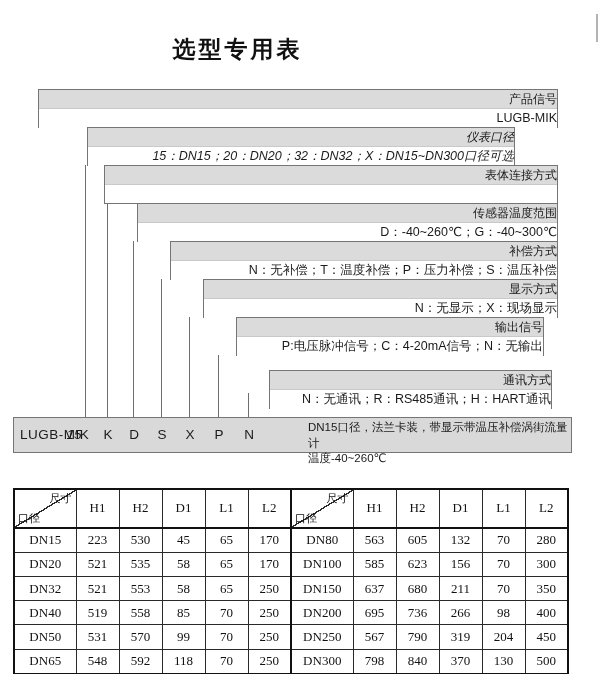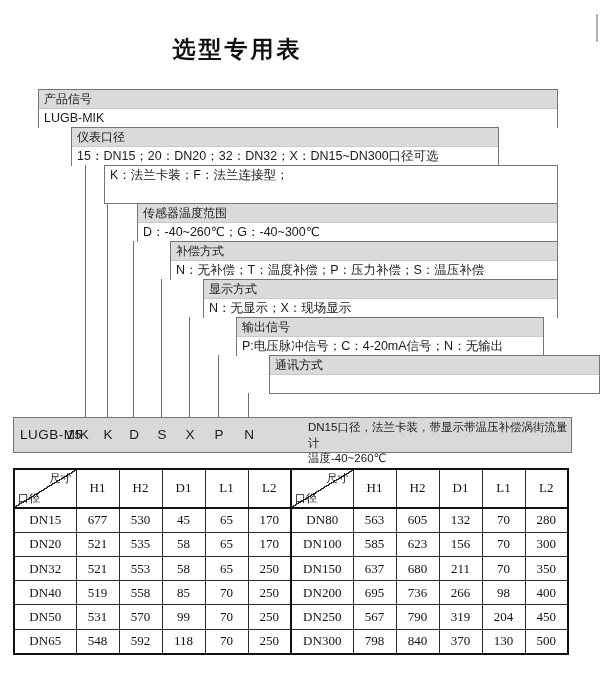--- a/index.html
+++ b/index.html
@@ -11,21 +11,21 @@
   .title{
     position:absolute;top:34px;left:0;width:475px;text-align:center;
     font-size:23px;font-weight:bold;letter-spacing:3px;color:#111;
   }
   .edge-artifact{
     position:absolute;left:596px;top:14px;width:2px;height:28px;background:#b3b3b3;
   }
   
   .level{
     position:absolute;box-sizing:border-box;height:39px;
-    border:1px solid #757575;background:#fff;
+    border:1px solid #757575;background:#fff;text-align:right;
   }
   .level-h{
     height:18px;line-height:18px;background:#dbdbdb;
     border-bottom:1px solid #c9c9c9;
     font-size:12px;padding-left:5px;white-space:nowrap;overflow:hidden;
   }
   .level-c{
     height:19px;line-height:19px;background:#fff;
     font-size:12.5px;padding-left:5px;white-space:nowrap;overflow:hidden;
   }
@@ -42,21 +42,21 @@
   .code-letter{
     position:absolute;top:0;height:34px;line-height:34px;
     font-size:13.5px;transform:translateX(-50%);
   }
   .code-desc{
     position:absolute;left:294px;top:2px;width:262px;
     font-size:11.5px;line-height:15.5px;
   }
   
   table.dims{
-    position:absolute;left:13px;top:468px;width:555px;height:187px;
+    position:absolute;left:13px;top:488px;width:555px;height:187px;
     border-collapse:collapse;table-layout:fixed;
     font-family:"Liberation Serif","DejaVu Serif",serif;font-size:13px;color:#111;
   }
   table.dims th,table.dims td{
     border:1px solid #2a2a2a;text-align:center;vertical-align:middle;
     font-weight:normal;padding:0;overflow:hidden;
   }
   table.dims{border:2px solid #111;}
   table.dims tr.hdr th{border-bottom:2px solid #111;height:33px;}
   table.dims td{height:21px;}
@@ -76,45 +76,46 @@
 
 <div class="title">选型专用表</div>
 <div class="edge-artifact"></div>
 
 <div>
 
   <div class="level" style="left:38px;top:89px;width:520px;">
     <div class="level-h">产品信号</div>
     <div class="level-c">LUGB-MIK</div>
   </div>
-  <div class="level" style="left:71px;top:127px;width:428px;">
+  <div class="level" style="left:87px;top:127px;width:428px;font-style:italic;">
     <div class="level-h">仪表口径</div>
     <div class="level-c">15：DN15；20：DN20；32：DN32；X：DN15~DN300口径可选</div>
   </div>
   <div class="level" style="left:104px;top:165px;width:454px;">
-    <div class="level-c">K：法兰卡装；F：法兰连接型；</div>
+    <div class="level-h">表体连接方式</div>
   </div>
   <div class="level" style="left:137px;top:203px;width:421px;">
     <div class="level-h">传感器温度范围</div>
     <div class="level-c">D：-40~260℃；G：-40~300℃</div>
   </div>
   <div class="level" style="left:170px;top:241px;width:388px;">
     <div class="level-h">补偿方式</div>
     <div class="level-c">N：无补偿；T：温度补偿；P：压力补偿；S：温压补偿</div>
   </div>
   <div class="level" style="left:203px;top:279px;width:355px;">
     <div class="level-h">显示方式</div>
     <div class="level-c">N：无显示；X：现场显示</div>
   </div>
   <div class="level" style="left:236px;top:317px;width:308px;">
     <div class="level-h">输出信号</div>
     <div class="level-c">P:电压脉冲信号；C：4-20mA信号；N：无输出</div>
   </div>
-  <div class="level" style="left:269px;top:355px;width:331px;">
+  <div class="level" style="left:269px;top:370px;width:283px;">
     <div class="level-h">通讯方式</div>
+    <div class="level-c">N：无通讯；R：RS485通讯；H：HART通讯</div>
   </div>
 
   <div class="drop-line" style="left:85px;top:165px;height:252px;"></div>
   <div class="drop-line" style="left:107px;top:203px;height:214px;"></div>
   <div class="drop-line" style="left:133px;top:241px;height:176px;"></div>
   <div class="drop-line" style="left:161px;top:279px;height:138px;"></div>
   <div class="drop-line" style="left:189px;top:317px;height:100px;"></div>
   <div class="drop-line" style="left:218px;top:355px;height:62px;"></div>
   <div class="drop-line" style="left:248px;top:393px;height:24px;"></div>
 
@@ -165,21 +166,21 @@
       <span class="cb">口径</span>
     </th>
     <th>H1</th>
     <th>H2</th>
     <th>D1</th>
     <th>L1</th>
     <th>L2</th>
   </tr>
   <tr>
     <td>DN15</td>
-        <td>677</td>
+        <td>223</td>
         <td>530</td>
         <td>45</td>
         <td>65</td>
         <td>170</td>
     <td class="half-start">DN80</td>
         <td>563</td>
         <td>605</td>
         <td>132</td>
         <td>70</td>
         <td>280</td>

